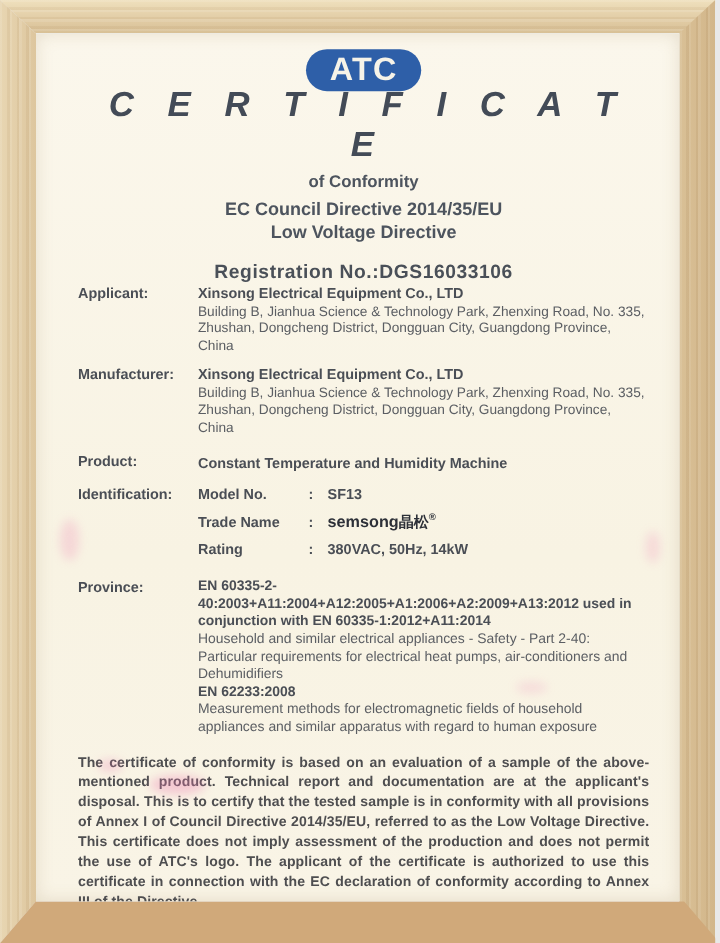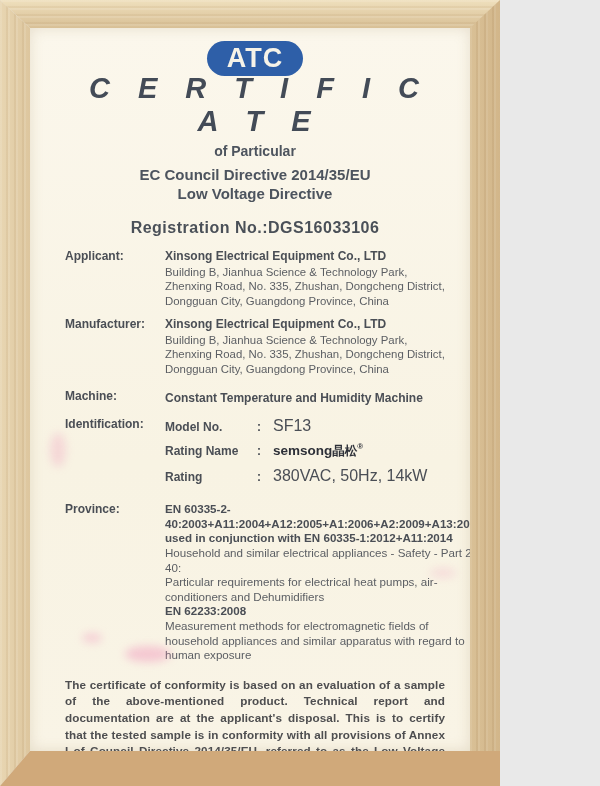--- a/index.html
+++ b/index.html
@@ -1,20 +1,20 @@
 <!DOCTYPE html>
 <html><head>
 <meta charset="utf-8">
 <style>
   * { margin:0; padding:0; box-sizing:border-box; }
   html,body { width:600px; height:786px; }
   body { font-family:"Liberation Sans", sans-serif; position:relative; background:#e9e9e9; }
 
   
-  .scene { position:relative; width:500px; height:786px; overflow:hidden; }
+  .scene { position:relative; width:596px; height:786px; overflow:hidden; }
   .frame-piece { position:absolute; z-index:1; }
   .frame-top { top:0; left:0; width:600px; height:28px;
     background:linear-gradient(180deg,#efe0bd,#e2cda6 55%,#d8c096);
     background-image:repeating-linear-gradient(180deg, rgba(255,255,255,.10) 0 2px, rgba(0,0,0,0) 2px 6px, rgba(150,110,60,.08) 6px 8px),linear-gradient(180deg,#efe0bd,#e2cda6 55%,#d8c096);
     clip-path:polygon(0 0,100% 0,calc(100% - 30px) 100%,30px 100%); }
   .frame-bottom { bottom:0; left:0; width:600px; height:35px;
     background-image:repeating-linear-gradient(178deg, rgba(255,255,255,.12) 0 2px, rgba(0,0,0,0) 2px 7px, rgba(120,80,35,.10) 7px 9px),linear-gradient(180deg,#c9a171,#d6b083 60%,#cda override);
     background-color:#d0a97a;
     clip-path:polygon(30px 0,calc(100% - 30px) 0,100% 100%,0 100%); }
   .frame-left { top:0; left:0; width:30px; height:786px;
@@ -35,32 +35,32 @@
   .logo-pill { width:96px; height:35px; margin:3px auto 0; background:#2e5fa8; border-radius:18px;
     display:flex; align-items:center; justify-content:center; }
   .logo-pill span { color:#f6f3e8; font-weight:bold; font-size:27px; letter-spacing:1px; }
   .cert-title { text-align:center; font-size:29px; font-weight:bold; letter-spacing:10px; color:#434b57; margin-top:-4px; padding-left:8px;font-style:italic; }
   .cert-sub { text-align:center; font-size:14px; font-weight:bold; color:#4d545e; margin-top:5px; }
   .cert-dir1 { text-align:center; font-size:15px; font-weight:bold; color:#4d545e; margin-top:7px; }
   .cert-dir2 { text-align:center; font-size:15px; font-weight:bold; color:#4d545e; margin-top:2px; }
   .registration { text-align:center; font-size:16px; font-weight:bold; color:#4a5058; margin-top:17px; letter-spacing:.5px; }
 
   
-  .fields { margin-top:12px; }
+  .fields { }
   .frow { display:grid; grid-template-columns:100px 1fr; column-gap:0; margin-bottom:9px; }
   .flabel { font-size:12px; font-weight:bold; color:#4a4e55; }
   .fname  { font-size:12px; font-weight:bold; color:#4a4e55; }
   .faddr  { font-size:11.4px; color:#5b5e63; line-height:1.26; margin-top:2px; }
   .product-row { margin-top:13px; margin-bottom:4px; }
   .product-row .fname { padding-top:2px; }
   .ident-row { margin-top:12px; }
   .subrow { display:grid; grid-template-columns:92px 16px 1fr; margin-bottom:7px; align-items:baseline; }
   .sublabel { font-size:12px; font-weight:bold; color:#4a4e55; }
   .subsep { font-size:12px; font-weight:bold; color:#4a4e55; }
-  .subval { font-size:16px; font-weight:normal; color:#4a4e55; }
+  .subval { font-size:12px; font-weight:bold; color:#4a4e55; }
   .tradelogo { font-size:13.5px; font-weight:bold; color:#2d3038; letter-spacing:0; }
   .tradelogo .cjk { font-size:12.5px; }
   .tradelogo sup { font-size:8px; vertical-align:6px; }
   .standards-row { margin-top:10px; margin-bottom:0; }
   .stline { font-size:11.6px; line-height:1.26; color:#5b5e63; }
   .stline.bold { font-weight:bold; color:#4a4e55; }
 
   
   .declaration { margin-top:14px; font-size:11.7px; font-weight:bold; color:#4e4e50;
     text-align:justify; line-height:1.42; letter-spacing:.1px; }
@@ -84,21 +84,21 @@
     <div class="smudge" style="left:95px;top:618px;width:46px;height:16px;background:rgba(238,120,175,.35);"></div>
     <div class="smudge" style="left:52px;top:605px;width:20px;height:10px;background:rgba(238,120,175,.28);"></div>
     <div class="smudge" style="left:20px;top:405px;width:16px;height:34px;background:rgba(238,120,175,.22);"></div>
     <div class="smudge" style="left:508px;top:415px;width:12px;height:26px;background:rgba(238,120,175,.20);"></div>
     <div class="smudge" style="left:400px;top:540px;width:26px;height:10px;background:rgba(238,120,175,.18);"></div>
 
     <div class="logo-pill">
       <span>ATC</span>
     </div>
     <div class="cert-title">C E R T I F I C A T E</div>
-    <div class="cert-sub">of Particular</div>
+    <div class="cert-sub">of Conformity</div>
     <div class="cert-dir1">EC Council Directive 2014/35/EU</div>
     <div class="cert-dir2">Low Voltage Directive</div>
     <div class="registration">Registration No.:DGS16033106</div>
 
     <div class="fields">
 
       <div class="frow">
         <div class="flabel">Applicant:</div>
         <div>
           <div class="fname">Xinsong Electrical Equipment Co., LTD</div>
@@ -108,34 +108,34 @@
 
       <div class="frow">
         <div class="flabel">Manufacturer:</div>
         <div>
           <div class="fname">Xinsong Electrical Equipment Co., LTD</div>
           <div class="faddr">Building B, Jianhua Science &amp; Technology Park, Zhenxing Road, No. 335, Zhushan, Dongcheng District, Dongguan City, Guangdong Province, China</div>
         </div>
       </div>
 
       <div class="frow product-row">
-        <div class="flabel">Machine:</div>
+        <div class="flabel">Product:</div>
         <div class="fname">Constant Temperature and Humidity Machine</div>
       </div>
 
       <div class="frow ident-row">
         <div class="flabel">Identification:</div>
         <div>
           <div class="subrow">
             <span class="sublabel">Model No.</span>
             <span class="subsep">:</span>
             <span class="subval">SF13</span>
           </div>
           <div class="subrow">
-            <span class="sublabel">Rating Name</span>
+            <span class="sublabel">Trade Name</span>
             <span class="subsep">:</span>
             <span class="tradelogo"><span>semsong</span><span class="cjk">晶松</span><sup>®</sup></span>
           </div>
           <div class="subrow">
             <span class="sublabel">Rating</span>
             <span class="subsep">:</span>
             <span class="subval">380VAC, 50Hz, 14kW</span>
           </div>
         </div>
       </div>

